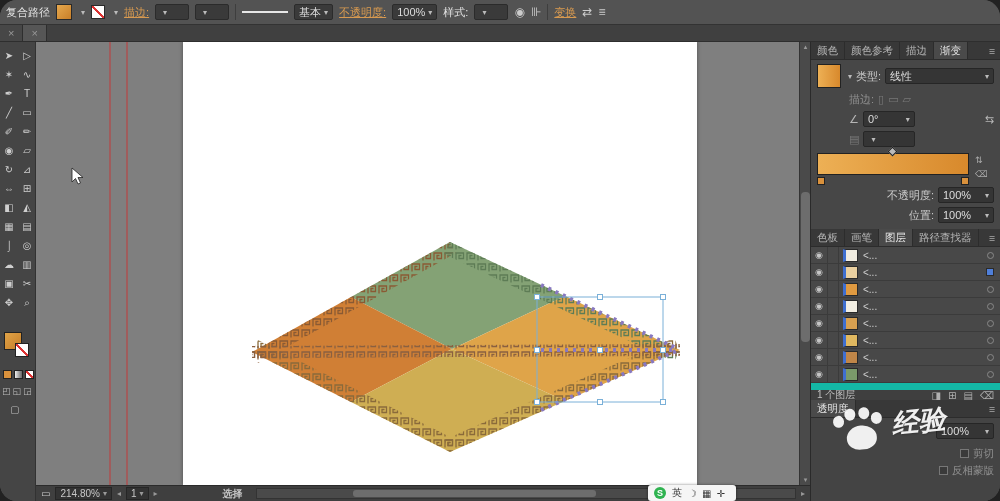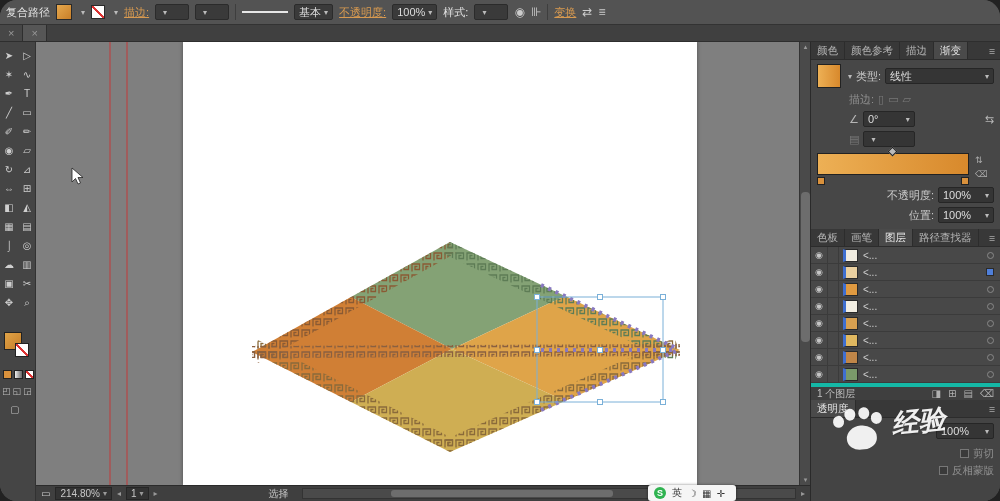--- a/index.html
+++ b/index.html
@@ -74,21 +74,21 @@
   .gbar-side { position:absolute; left:158px; top:4px; display:flex; flex-direction:column; gap:4px; color:#aaa; font-size:9px; }
 
   .layers-panel { flex:0 0 auto; background:#454545; }
   .lrow { display:flex; align-items:center; height:17px; border-bottom:1px solid #3b3b3b; background:#484848; }
   .eye { width:16px; text-align:center; color:#c5c5c5; font-size:9px; }
   .lockcell { width:12px; height:100%; border-left:1px solid #3b3b3b; border-right:1px solid #3b3b3b; }
   .lthumb { width:15px; height:13px; margin-left:4px; border:1px solid #2a2a2a; border-left:3px solid #3f6fd0; }
   .lname { margin-left:5px; color:#cfcfcf; font-size:10px; flex:1; }
   .lsel { width:8px; height:8px; background:#4f7fd9; margin-right:6px; border:1px solid #2a2a2a; }
   .lcircle { width:7px; height:7px; border:1px solid #888; border-radius:50%; margin-right:6px; }
-  .layers-footer { display:flex; align-items:center; height:17px; background:#3f3f3f; border-top:4px solid #14b8a6; padding:0 6px; color:#c0c0c0; font-size:10px; gap:8px; }
+  .layers-footer { display:flex; align-items:center; height:17px; background:#3f3f3f; border-top:7px solid #14b8a6; padding:0 6px; color:#c0c0c0; font-size:10px; gap:8px; }
   .lf-icons { margin-left:auto; display:flex; gap:7px; color:#b0b0b0; font-size:10px; }
 
   .transparency-panel { flex:1; background:#444; display:flex; flex-direction:column; }
   .tp-content { padding:5px 6px; position:relative; flex:1; }
   .tp-row1 { display:flex; justify-content:flex-end; margin-bottom:6px; }
   .tp-main { display:flex; align-items:flex-start; gap:10px; }
   .tp-thumb { width:36px; height:30px; border:1px dashed #999; background:#4f4f4f; display:flex; align-items:center; justify-content:center; }
   .tp-diamond { width:16px; height:16px; background:linear-gradient(135deg,#dfa449,#d07f35); transform:rotate(45deg) scaleY(.55); }
   .mask-btn { margin-left:auto; background:#3a3a3a; border:1px solid #585858; border-radius:2px; color:#cfcfcf; padding:2px 7px; font-size:10.5px; }
   .tp-checks { margin-top:8px; display:flex; flex-direction:column; gap:3px; align-items:flex-end; color:#8f8f8f; font-size:10.5px; }
@@ -445,21 +445,21 @@
     <span class="sb-combo">
       <span>214.80%</span>
       <span class="sb-arrow">▾</span>
     </span>
     <span class="sb-arrow">◂</span>
     <span class="sb-combo">
       <span>1</span>
       <span class="sb-arrow">▾</span>
     </span>
     <span class="sb-arrow">▸</span>
-    <span style="margin-left:106px;">选择</span>
+    <span style="margin-left:60px;font-weight:bold;">选择</span>
     <div class="hscroll">
       <div class="hthumb"></div>
     </div>
     <span class="sb-arrow">▸</span>
   </div>
 
   <div class="ime">
     <span class="ime-logo">S</span>
     <span class="ime-item">英</span>
     <span class="ime-item" id="ime-icons"><span style="margin-right: 5px;">☽</span><span style="margin-right: 5px;">▦</span><span style="margin-right: 5px;">✛</span></span>

